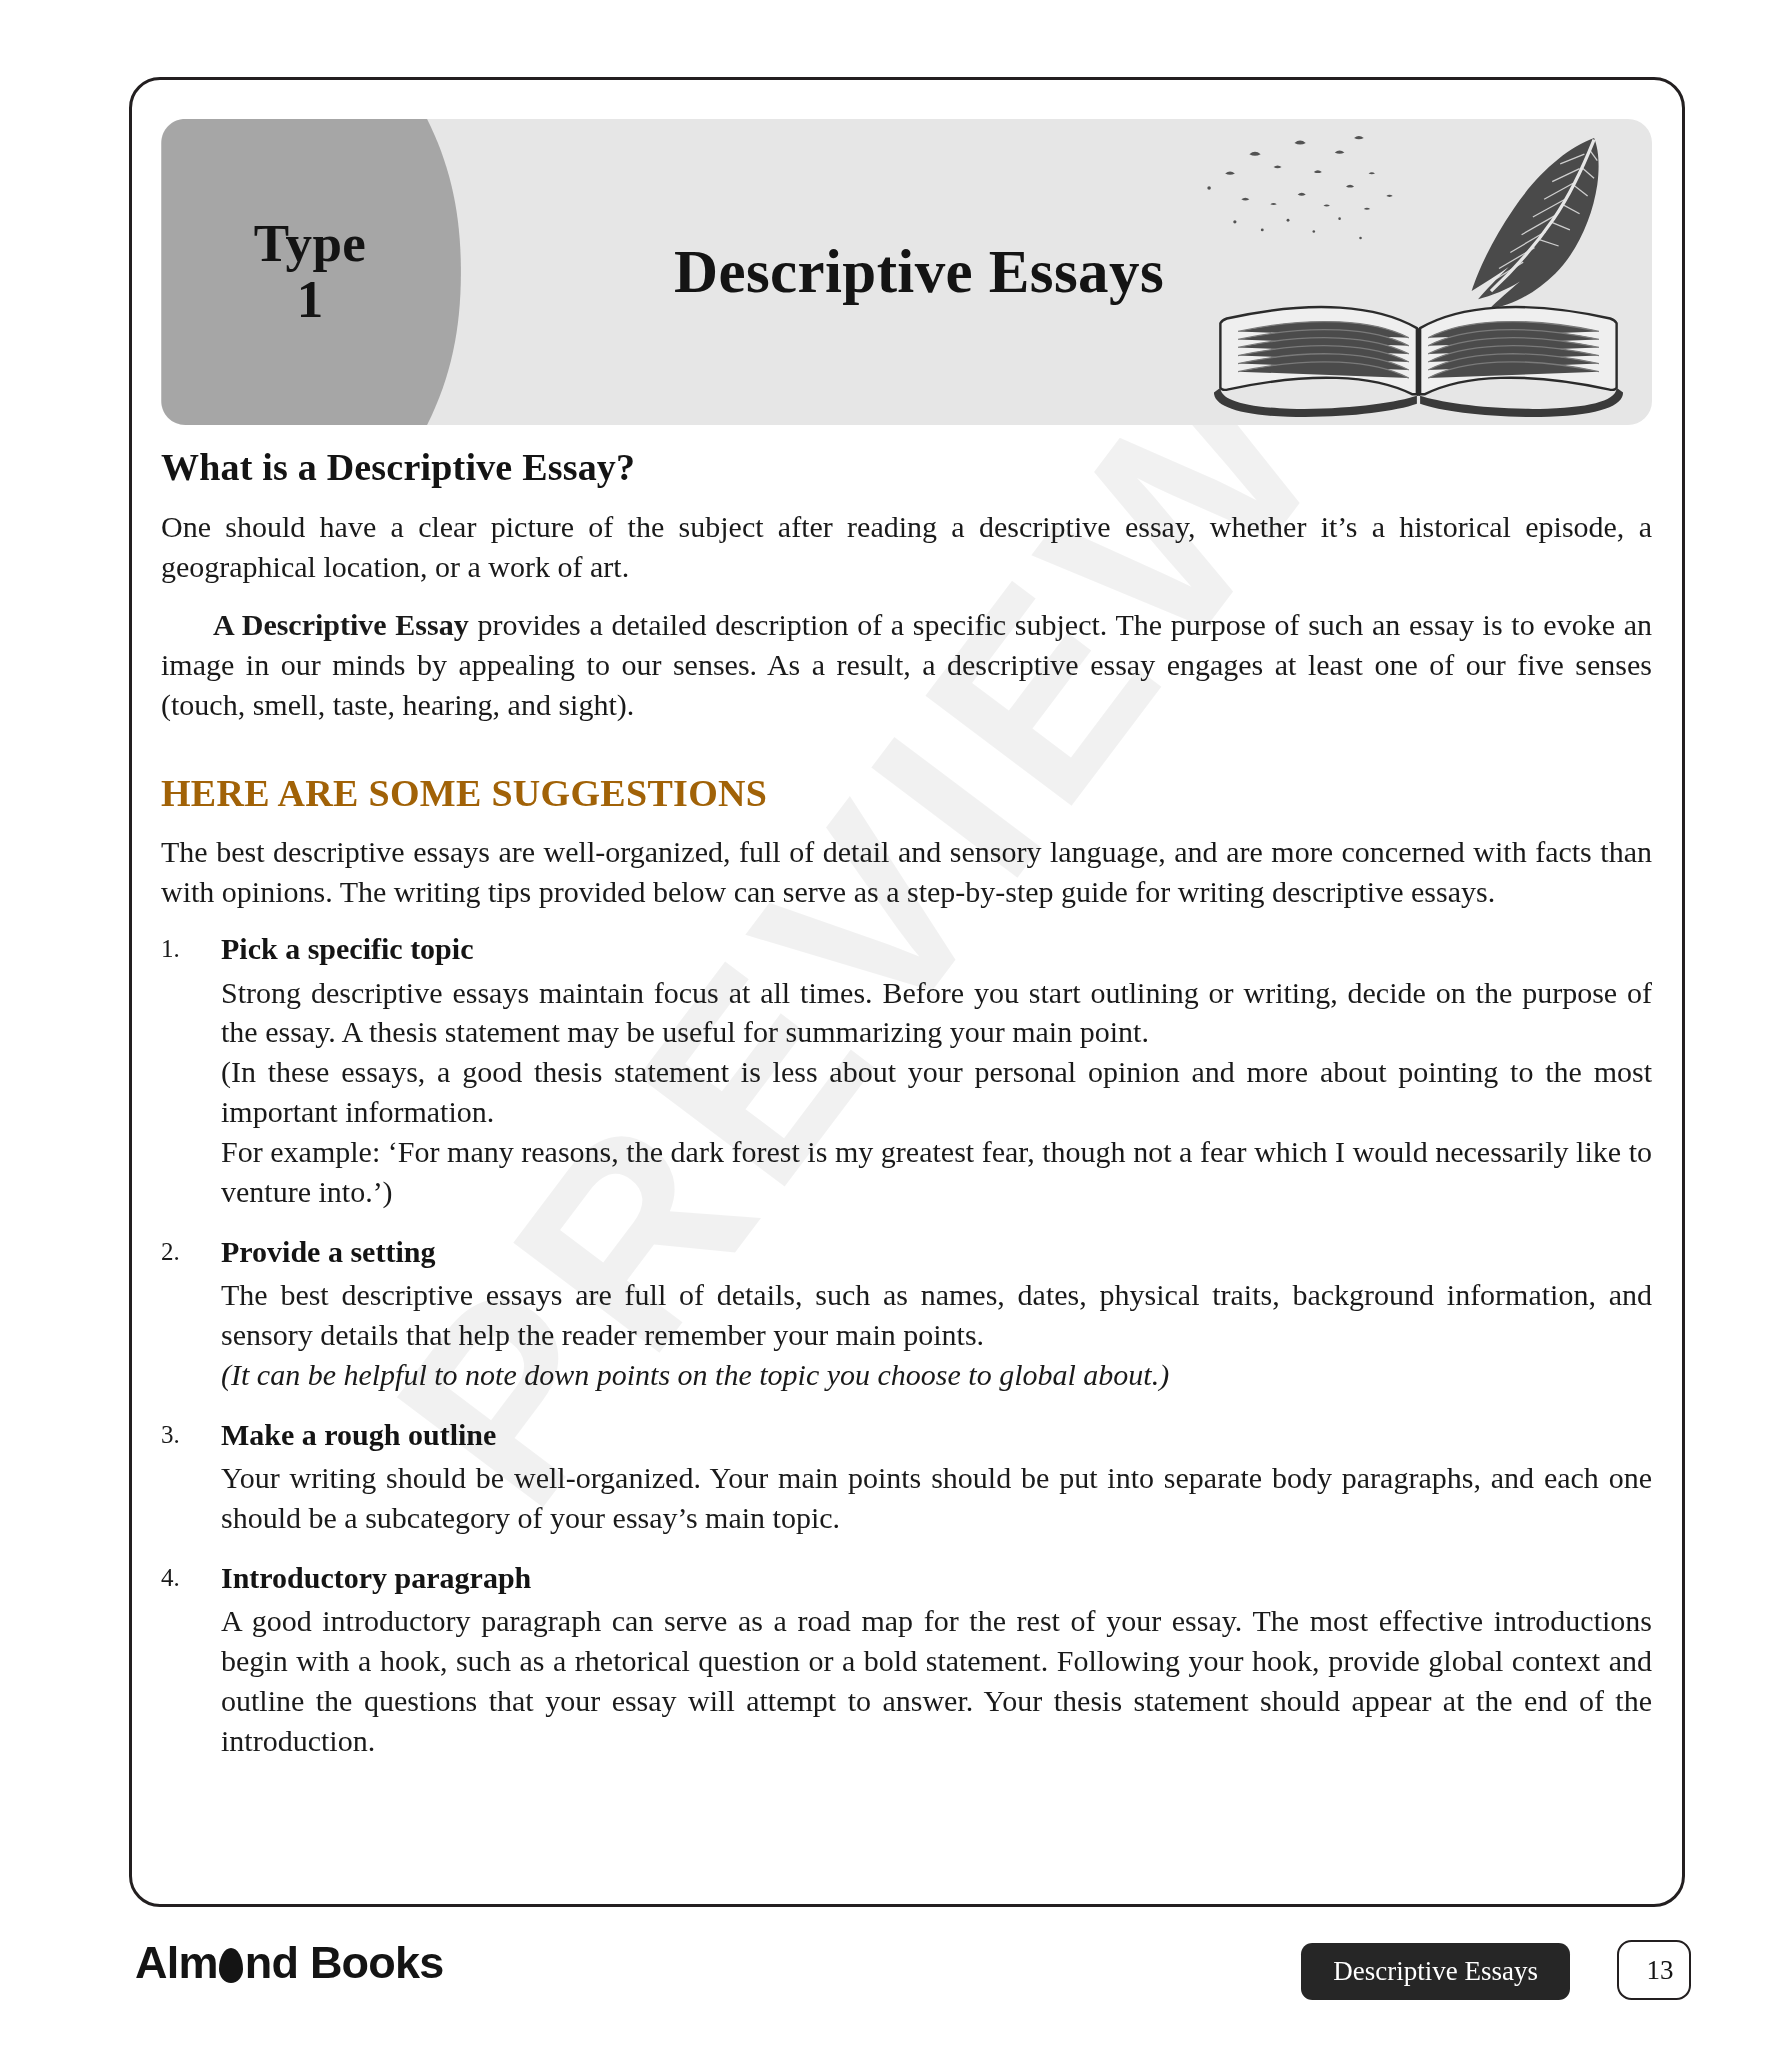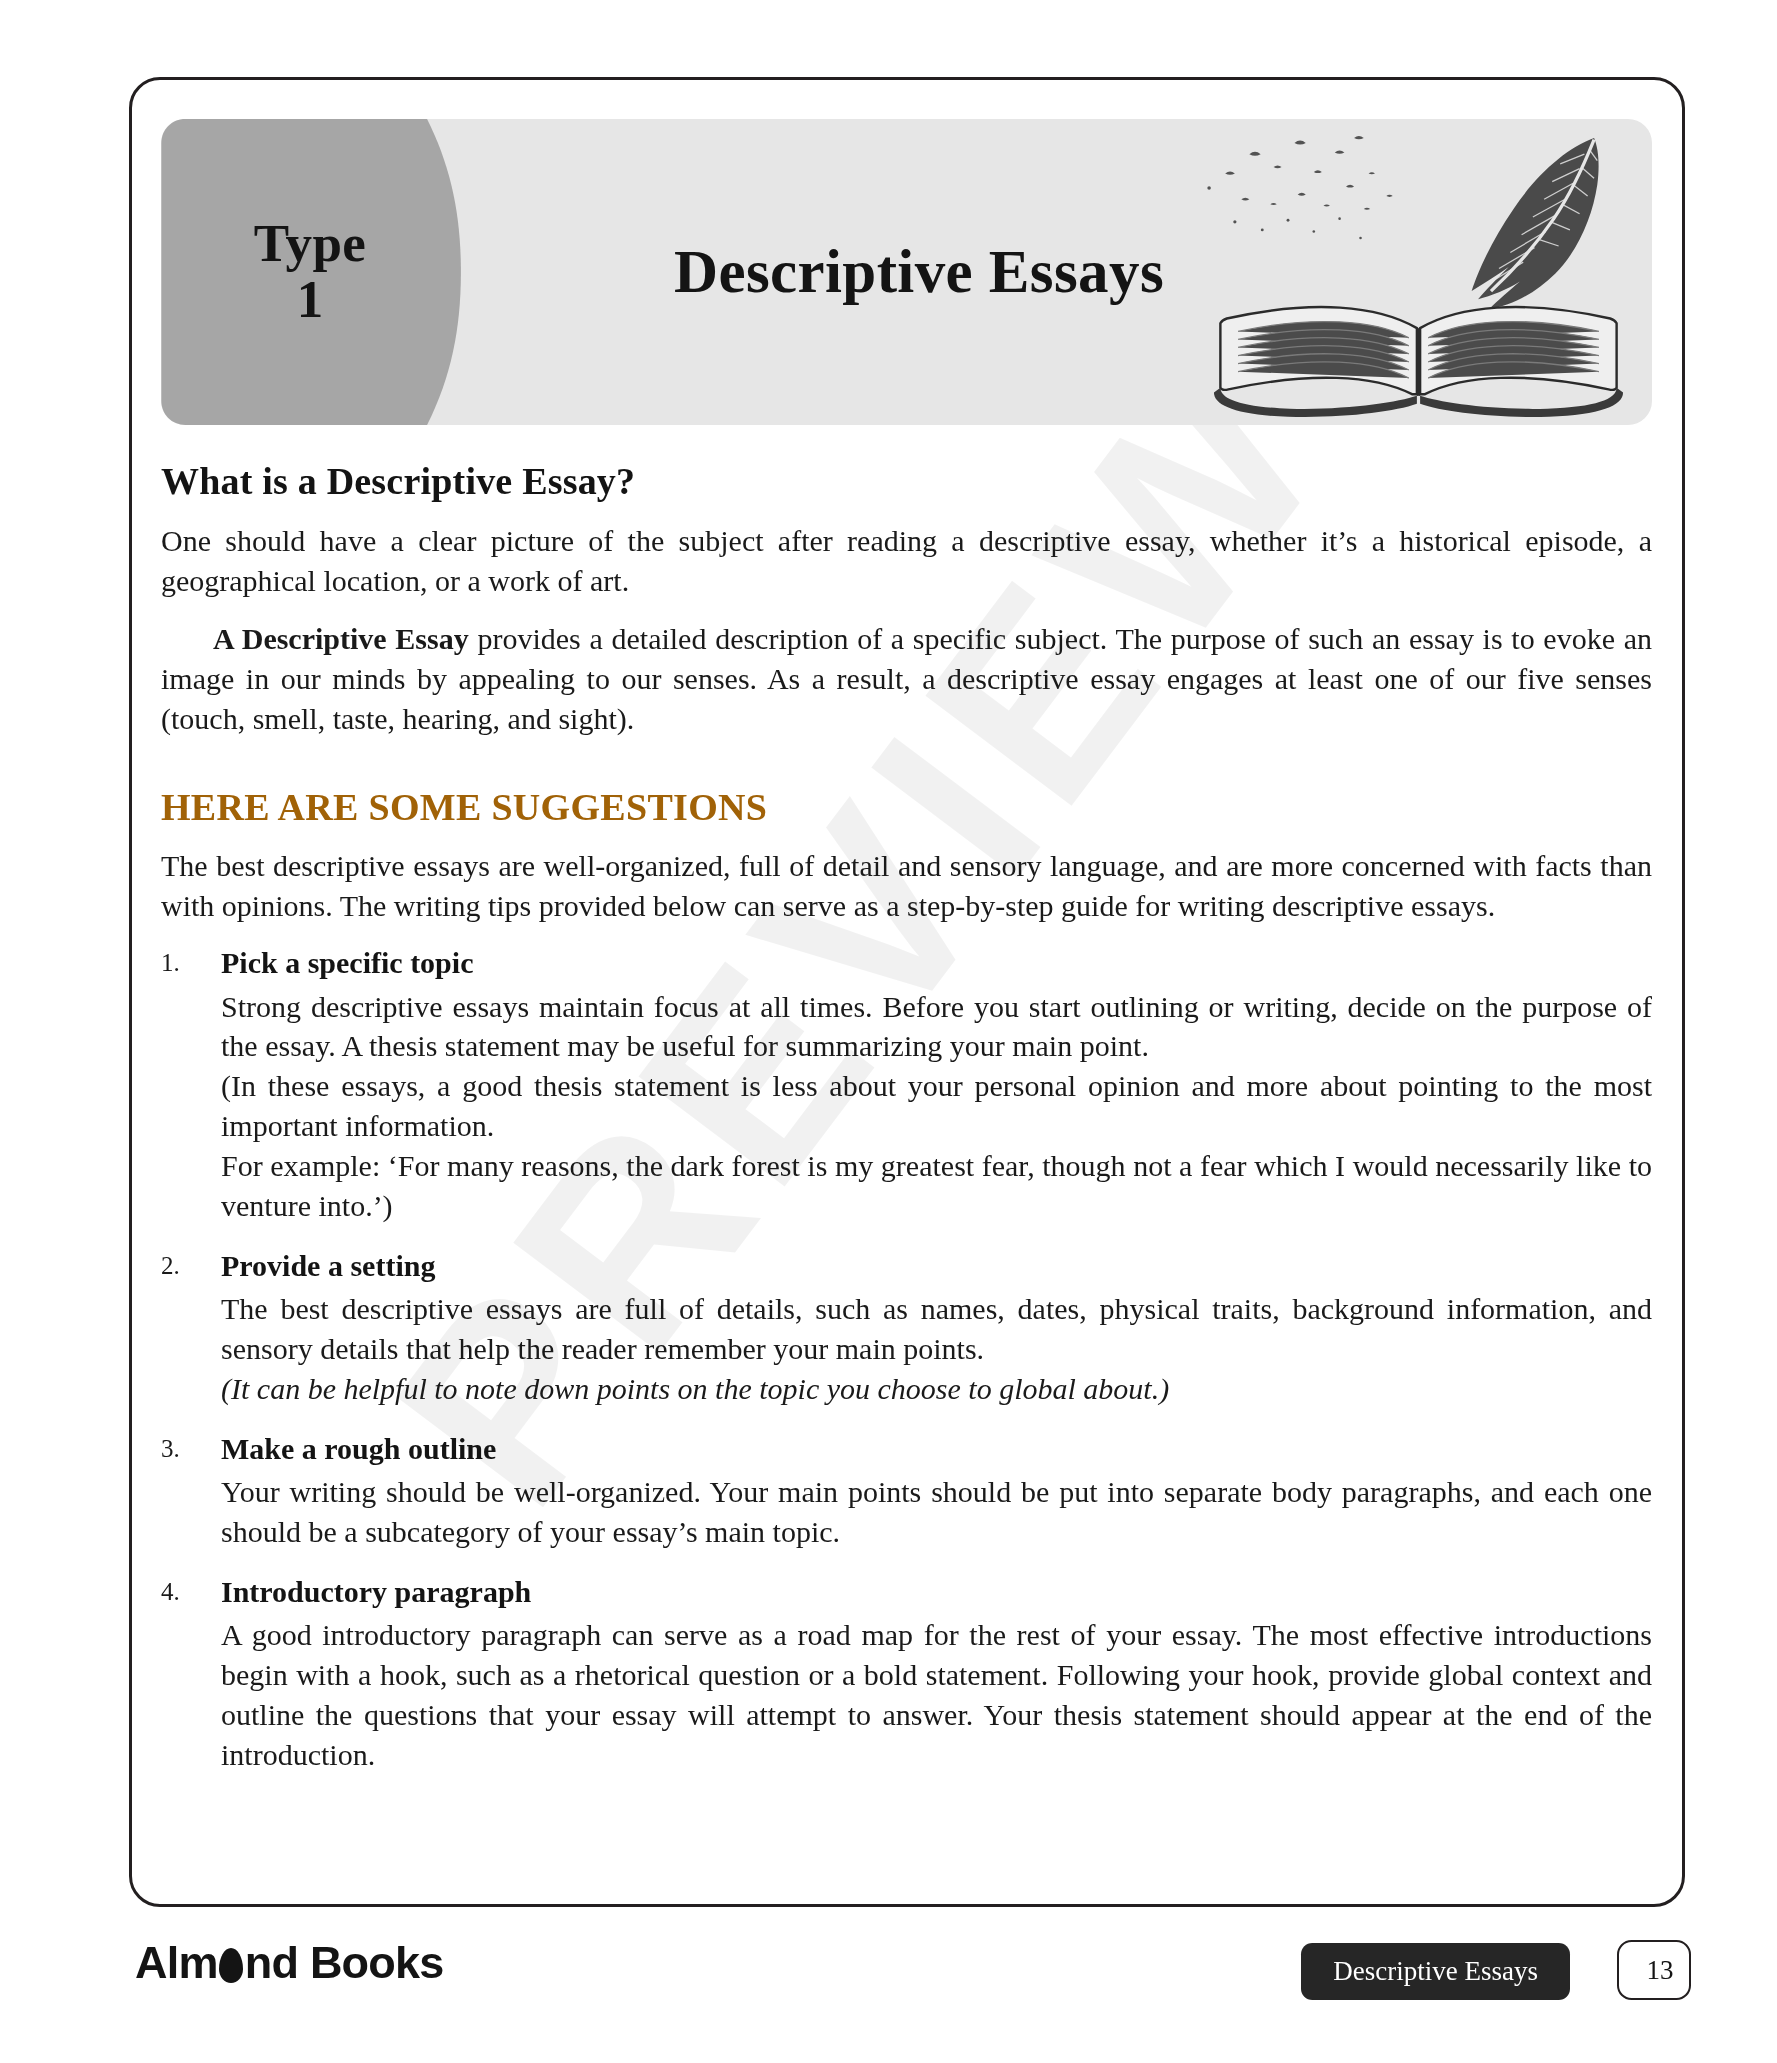--- a/index.html
+++ b/index.html
@@ -122,21 +122,21 @@
     width: 451px;
     height: 300px;
     z-index: 5;
     overflow: hidden;
   }
 
   
   .content {
     position: absolute;
     left: 161px;
-    top: 459px;
+    top: 445px;
     width: 1491px;
     z-index: 3;
   }
   h2.section-head {
     margin: 0 0 18px 0;
     font-family: "Liberation Serif", serif;
     font-weight: bold;
     font-size: 38px;
     color: #141414;
     letter-spacing: 0.2px;

